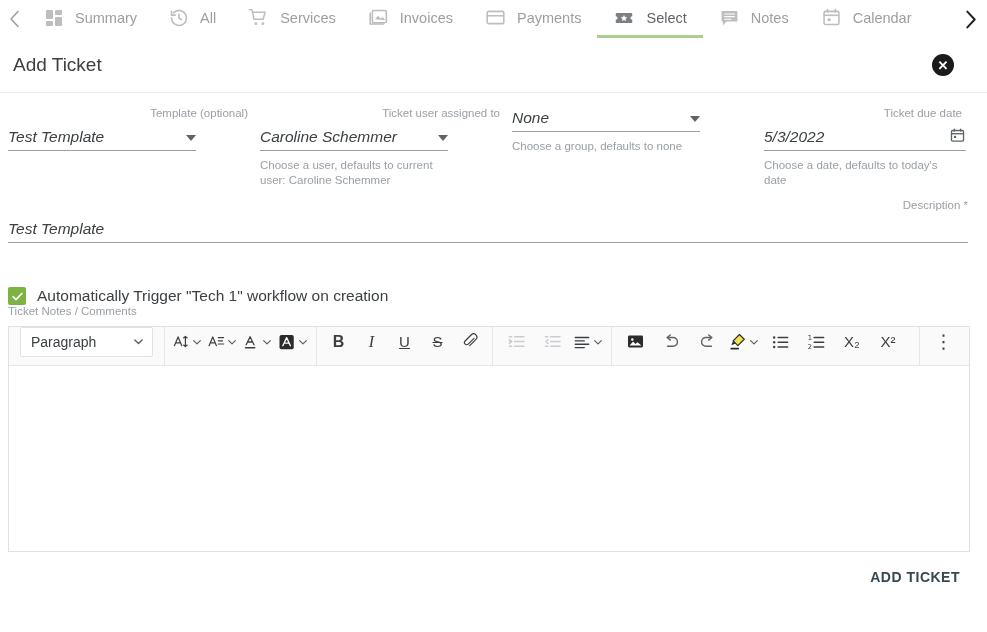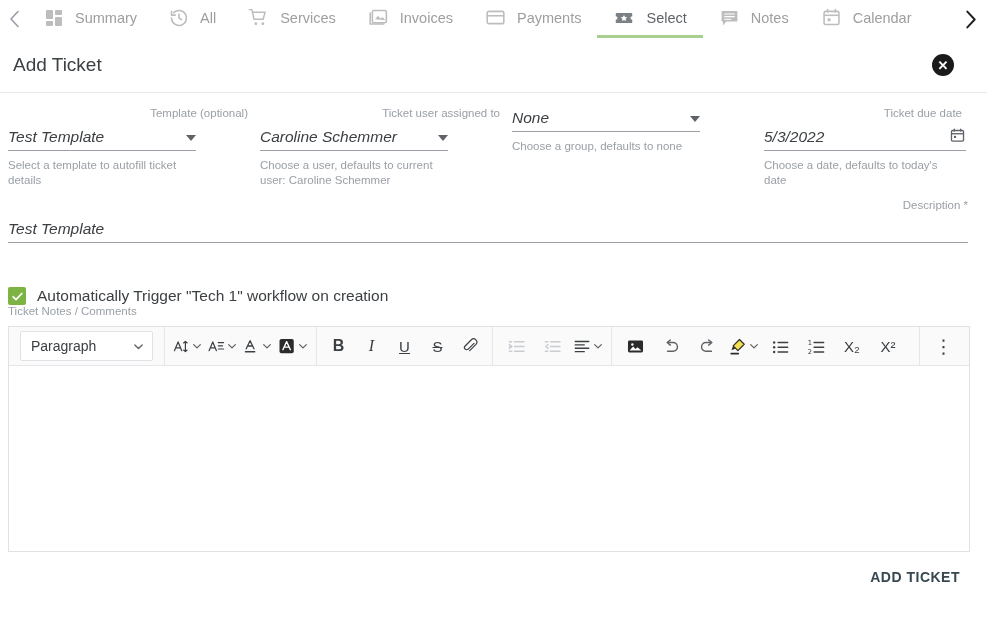--- a/index.html
+++ b/index.html
@@ -150,21 +150,21 @@
   .toolbar {
     display: flex;
     align-items: center;
     height: 39px;
     background: #fafafa;
     border-bottom: 1px solid #e4e6e9;
     padding: 0 2px;
   }
   .tb-group {
     display: flex;
-    align-items: center;
+    align-items: flex-start;
     height: 39px;
     border-right: 1px solid #e4e6e9;
     padding: 0 5px;
   }
   .tb-group.last { border-right: none; }
   .tb-group.nodiv { border-right: none; }
   .tb-btn {
     min-width: 25px;
     height: 30px;
     display: flex;
@@ -335,21 +335,20 @@
 <div class="form-body">
 
   <div class="field-row">
 
     <div class="field" style="width:252px">
       <div class="field-label">Template (optional)</div>
       <div class="field-control" style="width:188px">
         <span class="field-value">Test Template</span>
         <span class="caret"></span>
       </div>
-      <div class="field-hint">Select a template to autofill ticket details</div>
     </div>
 
     <div class="field" style="width:252px">
       <div class="field-label">Ticket user assigned to</div>
       <div class="field-control" style="width:188px">
         <span class="field-value">Caroline Schemmer</span>
         <span class="caret"></span>
       </div>
       <div class="field-hint">Choose a user, defaults to current user: Caroline Schemmer</div>
     </div>

